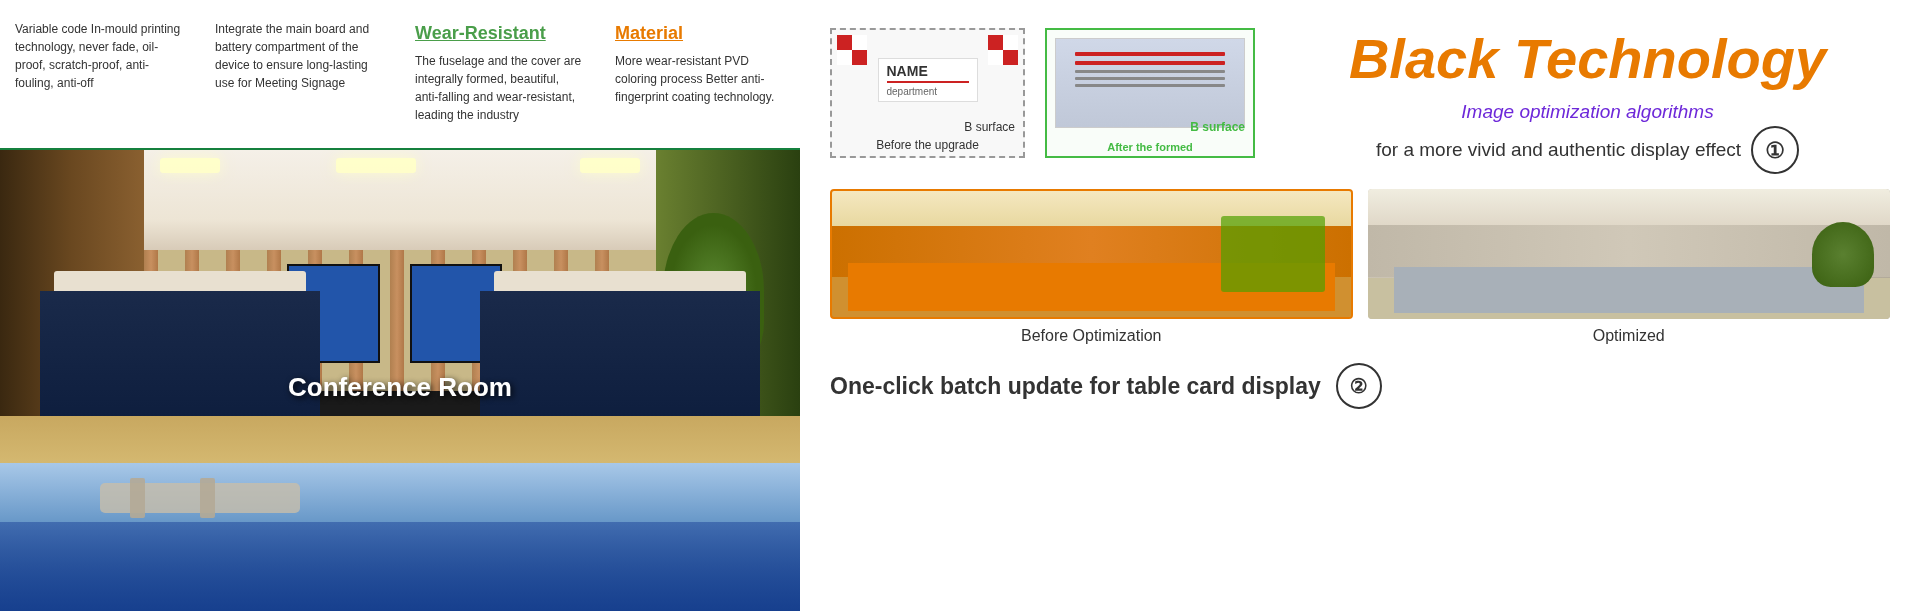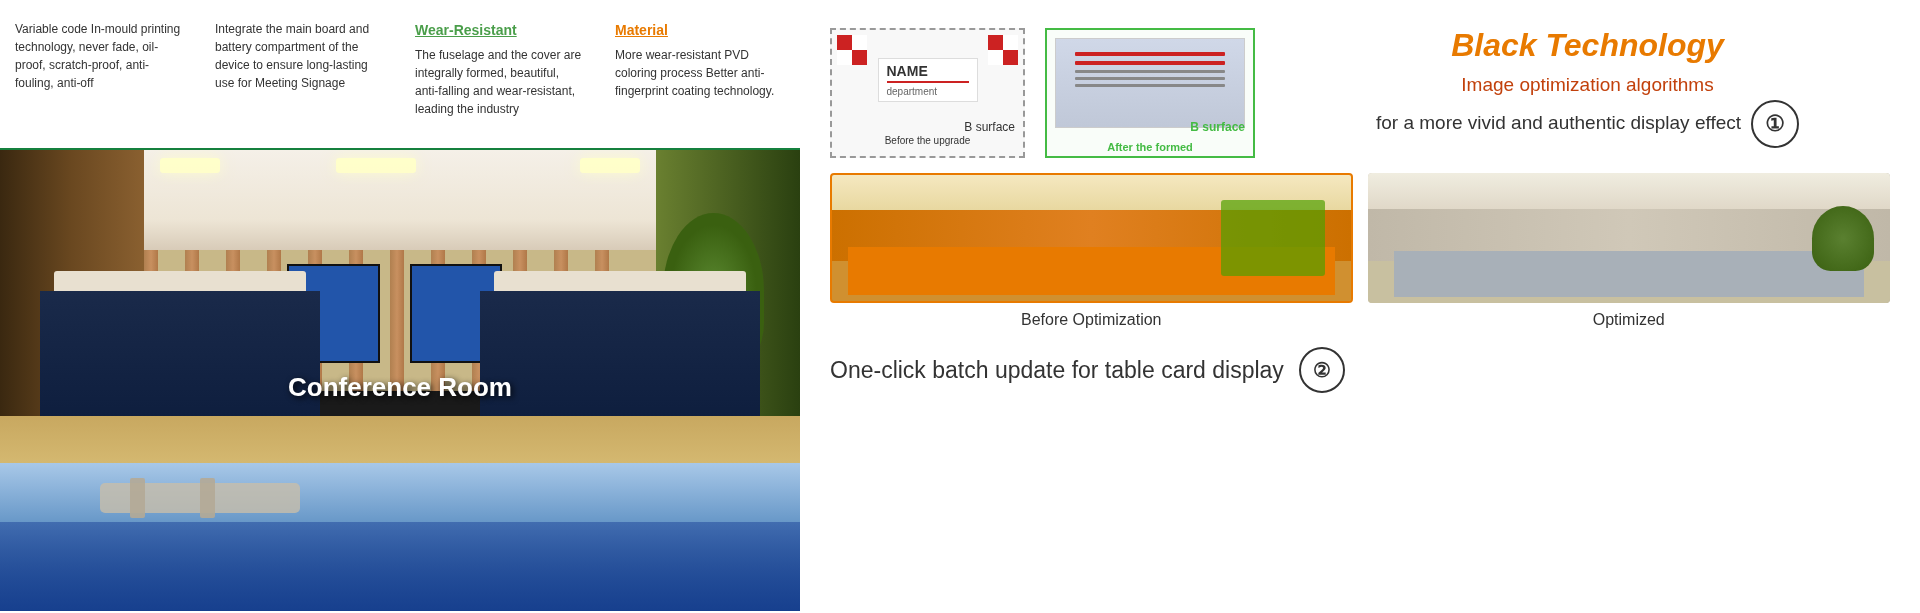--- a/index.html
+++ b/index.html
@@ -24,21 +24,21 @@
       width: 200px;
       padding: 10px 15px;
       font-size: 12px;
       color: #333;
       line-height: 1.5;
     }
 
     .feature-col .feature-title {
       color: #4a9e4a;
       font-weight: bold;
-      font-size: 14px;
+      font-size: 18px;
       margin-bottom: 5px;
       text-decoration: underline;
     }
 
     
     .right-panel {
       width: 1120px;
       height: 487px;
       position: relative;
       flex-shrink: 0;
@@ -160,21 +160,21 @@
         </svg>
       </div>
 
       <div style="position:absolute;top:28px;left:50%;transform:translateX(-50%);width:100px;background:white;border:1px solid #ddd;padding:4px 8px;">
         <div style="font-size:14px;font-weight:bold;color:#333;border-bottom:2px solid #cc2222;padding-bottom:2px;margin-bottom:3px;">NAME</div>
         <div style="font-size:10px;color:#666;">department</div>
       </div>
 
       <div style="position:absolute;bottom:22px;right:8px;font-size:12px;color:#333;">B surface</div>
 
-      <div style="position:absolute;bottom:10px;left:50%;transform:translateX(-50%);font-size:10px;color:#333;white-space:nowrap;">Before the upgrade</div>
+      <div style="position:absolute;bottom:4px;left:50%;transform:translateX(-50%);font-size:12px;color:#333;white-space:nowrap;">Before the upgrade</div>
     </div>
 
     <div style="width:210px;height:130px;border:2px solid #44bb44;position:relative;background:#f9fdf9;flex-shrink:0;">
 
       <div style="position:absolute;top:8px;left:8px;right:8px;bottom:28px;background:#dde8f0;border:1px solid #ccc;overflow:hidden;">
         <div style="height:100%;background:linear-gradient(to bottom,#d0d8e8,#c0c8d8);position:relative;">
           <div style="position:absolute;top:15%;left:10%;right:10%;">
             <div style="height:4px;background:#cc2222;margin-bottom:5px;border-radius:1px;"></div>
             <div style="height:4px;background:#cc2222;margin-bottom:5px;border-radius:1px;"></div>
             <div style="height:3px;background:#888;margin-bottom:4px;border-radius:1px;"></div>
@@ -183,22 +183,22 @@
           </div>
         </div>
       </div>
 
       <div style="position:absolute;bottom:22px;right:8px;font-size:12px;color:#44bb44;font-weight:bold;">B surface</div>
 
       <div style="position:absolute;bottom:3px;left:50%;transform:translateX(-50%);font-size:11px;color:#44bb44;white-space:nowrap;font-weight:bold;">After the formed</div>
     </div>
 
     <div style="flex:1;text-align:center;padding-left:10px;">
-      <div style="font-size:32px;font-weight:bold;color:#e87a00;font-style:italic;line-height:1.1;margin-bottom:8px;">Black Technology</div>
-      <div style="font-size:19px;color:#c2410c;line-height:1.5;">Image optimization algorithms</div>
+      <div style="font-size:56px;font-weight:bold;color:#e87a00;font-style:italic;line-height:1.1;margin-bottom:8px;">Black Technology</div>
+      <div style="font-size:19px;color:#6d28d9;line-height:1.5;font-style:italic;">Image optimization algorithms</div>
       <div style="font-size:19px;color:#333;line-height:1.5;display:flex;align-items:center;justify-content:center;gap:10px;">
         <span>for a more vivid and authentic display effect</span>
         <div style="width:48px;height:48px;border-radius:50%;border:2px solid #333;display:flex;align-items:center;justify-content:center;font-size:22px;font-weight:bold;color:#333;flex-shrink:0;">①</div>
       </div>
     </div>
   </div>
 
   <div style="display:flex;gap:15px;margin-bottom:18px;">
 
 
@@ -223,17 +223,17 @@
         <div style="position:absolute;bottom:0;left:0;right:0;height:32%;background:#c8c0a0;"></div>
         <div style="position:absolute;bottom:5%;left:5%;right:5%;height:35%;background:#a8b0b8;"></div>
 
         <div style="position:absolute;top:25%;right:3%;width:12%;height:50%;background:radial-gradient(ellipse,#5a8030,#3a6010);border-radius:50% 50% 30% 30%;"></div>
       </div>
       <div style="font-size:16px;color:#333;">Optimized</div>
     </div>
   </div>
 
   <div style="display:flex;align-items:center;gap:15px;">
-    <div style="font-size:23px;font-weight:normal;color:#333;">One-click batch update for table card display</div>
+    <div style="font-size:23px;font-weight:bold;color:#333;">One-click batch update for table card display</div>
     <div style="width:46px;height:46px;border-radius:50%;border:2px solid #333;display:flex;align-items:center;justify-content:center;font-size:20px;font-weight:bold;color:#333;flex-shrink:0;">②</div>
   </div>
 
 </div>
 
 </body></html>

